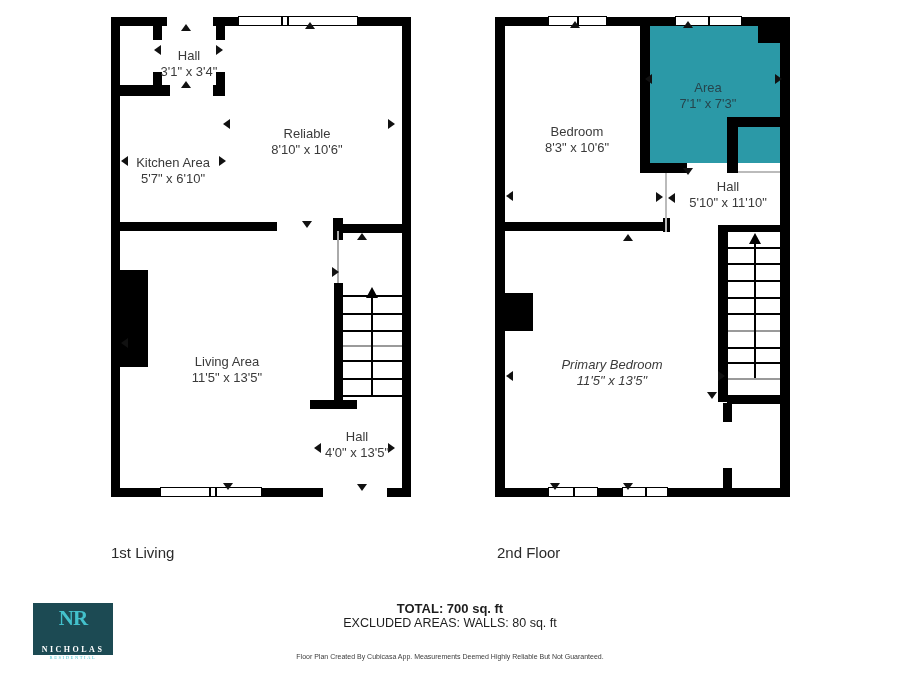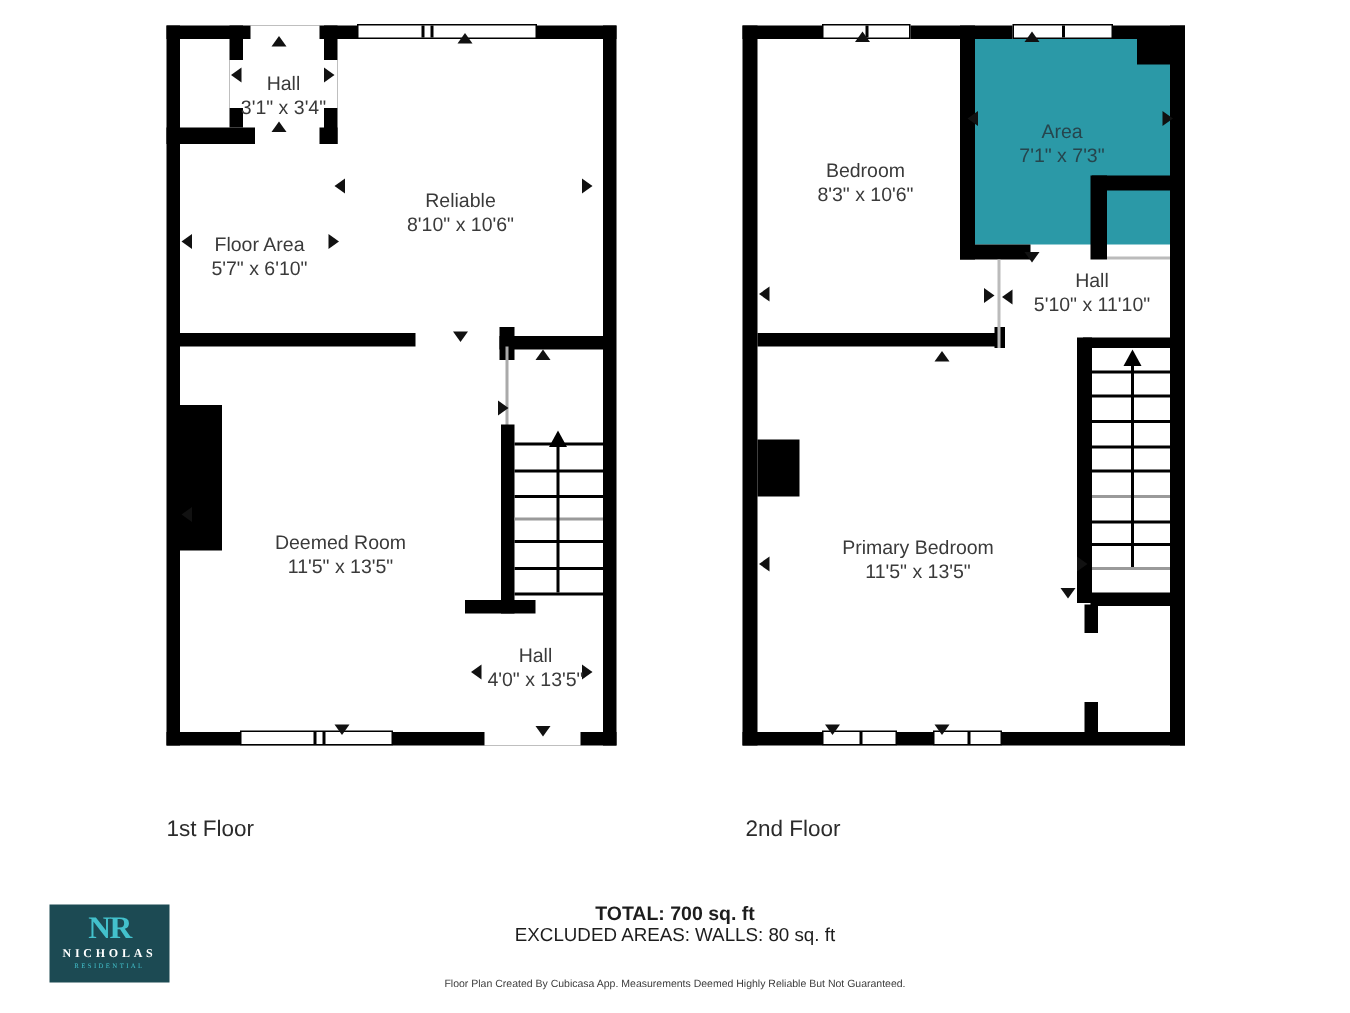--- a/index.html
+++ b/index.html
@@ -28,21 +28,21 @@
   .bathtxt{color:#26454d;}
   .caption{position:absolute;font-size:15px;color:#2b2b2b;}
   .summary{position:absolute;left:0;right:0;text-align:center;color:#1d1d1d;}
   .summary .l1{font-weight:bold;font-size:13px;line-height:15px;}
   .summary .l2,.summary .l3{font-size:12.5px;line-height:14px;}
   .disclaimer{position:absolute;left:0;right:0;text-align:center;font-size:7px;color:#3c3c3c;}
   .logo{position:absolute;left:33px;top:603px;width:80px;height:52px;text-align:center;}
   .logo .mono{font-family:"Liberation Serif","DejaVu Serif",serif;font-weight:bold;
       font-size:21px;line-height:22px;margin-top:4px;letter-spacing:-1px;}
   .logo .nm{font-family:"Liberation Serif","DejaVu Serif",serif;font-weight:bold;color:#fff;
-      font-size:8px;letter-spacing:2.5px;line-height:10px;margin-top:2px;}
+      font-size:8px;letter-spacing:2.5px;line-height:10px;margin-top:16px;}
   .logo .sub{font-family:"Liberation Serif","DejaVu Serif",serif;font-size:4.5px;
       letter-spacing:1.6px;line-height:6px;}
 </style>
 </head>
 <body>
 
 <div class="plan" style="left:110px;top:10px;width:302px;height:492px;">
 
   <div class="w" style="left:1px;top:7px;width:300px;height:9px;"></div>
   <div class="w" style="left:1px;top:478px;width:300px;height:9px;"></div>
@@ -109,25 +109,25 @@
 
   <div class="room-label" style="left:79px;top:54px;">
     <span>Hall</span>
     <span>3'1" x 3'4"</span>
   </div>
   <div class="room-label" style="left:197px;top:132px;">
     <span>Reliable</span>
     <span>8'10" x 10'6"</span>
   </div>
   <div class="room-label" style="left:63px;top:161px;">
-    <span>Floor Area</span>
+    <span>Kitchen Area</span>
     <span>5'7" x 6'10"</span>
   </div>
   <div class="room-label" style="left:117px;top:360px;">
-    <span>Deemed Room</span>
+    <span>Living Area</span>
     <span>11'5" x 13'5"</span>
   </div>
   <div class="room-label" style="left:247px;top:435px;">
     <span>Hall</span>
     <span>4'0" x 13'5"</span>
   </div>
 </div>
 
 <div class="plan" style="left:495px;top:10px;width:297px;height:492px;">
 
@@ -193,39 +193,39 @@
   <div class="mk mkr" style="left:161px;top:182px;"></div>
   <div class="mk mkl" style="left:173px;top:183px;"></div>
   <div class="mk mku" style="left:128px;top:224px;"></div>
   <div class="mk mkl" style="left:11px;top:181px;"></div>
   <div class="mk mkl" style="left:11px;top:361px;"></div>
   <div class="mk mkr" style="left:223px;top:361px;"></div>
   <div class="mk mkd" style="left:212px;top:382px;"></div>
   <div class="mk mkd" style="left:55px;top:473px;"></div>
   <div class="mk mkd" style="left:128px;top:473px;"></div>
 
-  <div class="room-label" style="left:82px;top:112px;">
+  <div class="room-label" style="left:82px;top:130px;">
     <span>Bedroom</span>
     <span>8'3" x 10'6"</span>
   </div>
   <div class="room-label bathtxt" style="left:213px;top:86px;">
     <span>Area</span>
     <span>7'1" x 7'3"</span>
   </div>
   <div class="room-label" style="left:233px;top:185px;">
     <span>Hall</span>
     <span>5'10" x 11'10"</span>
   </div>
-  <div class="room-label" style="left:117px;top:363px;">
+  <div class="room-label" style="left:117px;top:363px;font-style:italic;">
     <span>Primary Bedroom</span>
     <span>11'5" x 13'5"</span>
   </div>
 </div>
 
-<div class="caption" style="left:111px;top:544px;">1st Floor</div>
+<div class="caption" style="left:111px;top:544px;">1st Living</div>
 <div class="caption" style="left:497px;top:544px;">2nd Floor</div>
 
 <div class="summary" style="top:601px;">
   <div class="l1">TOTAL: 700 sq. ft</div>
   <div class="l3">EXCLUDED AREAS: WALLS: 80 sq. ft</div>
 </div>
 <div class="disclaimer" style="top:653px;">Floor Plan Created By Cubicasa App. Measurements Deemed Highly Reliable But Not Guaranteed.</div>
 
 <div class="logo" style="background: rgb(28, 74, 83);">
   <div class="mono" style="color: rgb(67, 193, 204);">NR</div>

